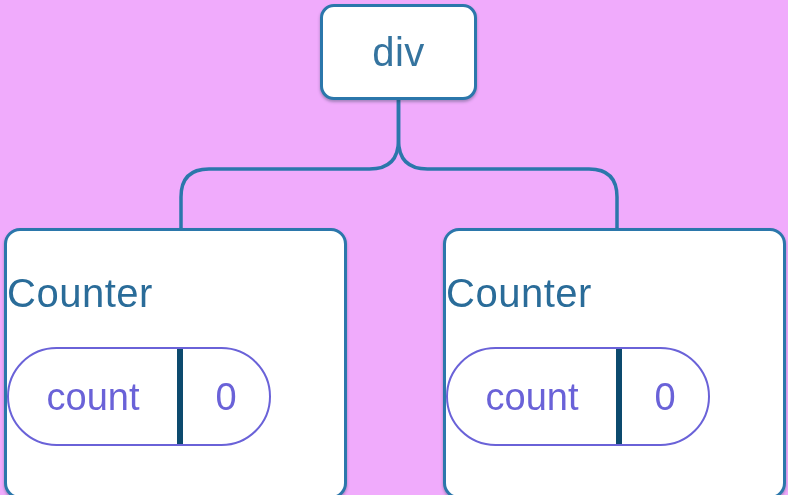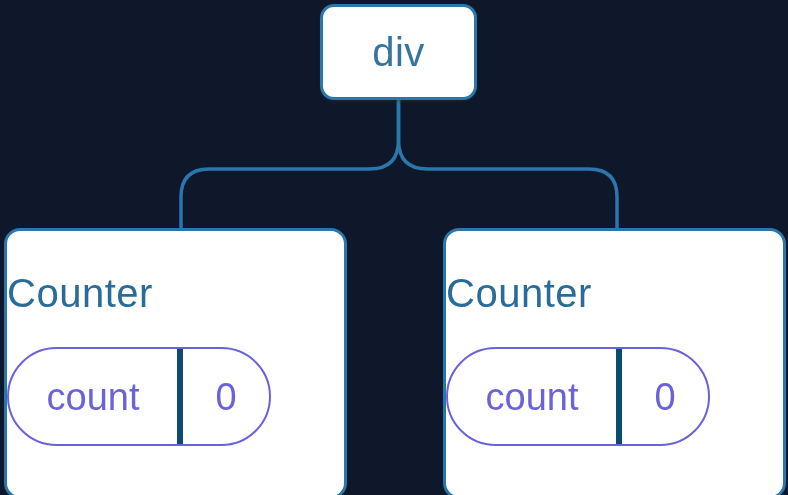--- a/index.html
+++ b/index.html
@@ -4,21 +4,21 @@
 <style>
   html, body {
     margin: 0;
     padding: 0;
     background: #4b6a74;
   }
   .stage {
     position: relative;
     width: 788px;
     height: 495px;
-    background: #0f172a;
+    background: #f0abfc;
     font-family: "Liberation Sans", sans-serif;
     overflow: hidden;
   }
   .connector-svg {
     position: absolute;
     left: 0;
     top: 0;
     width: 788px;
     height: 495px;
     pointer-events: none;

